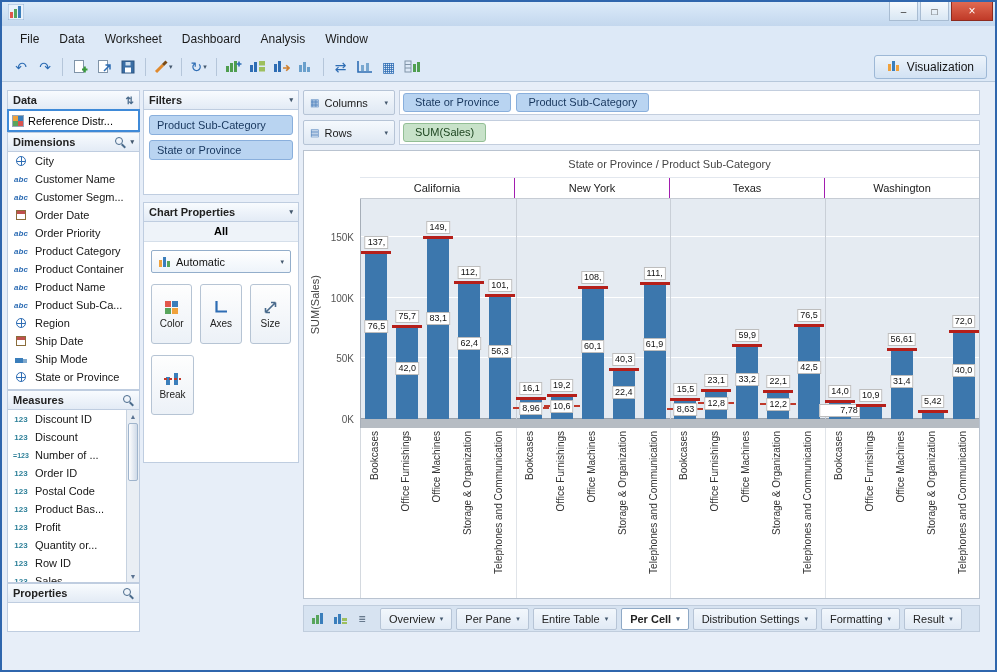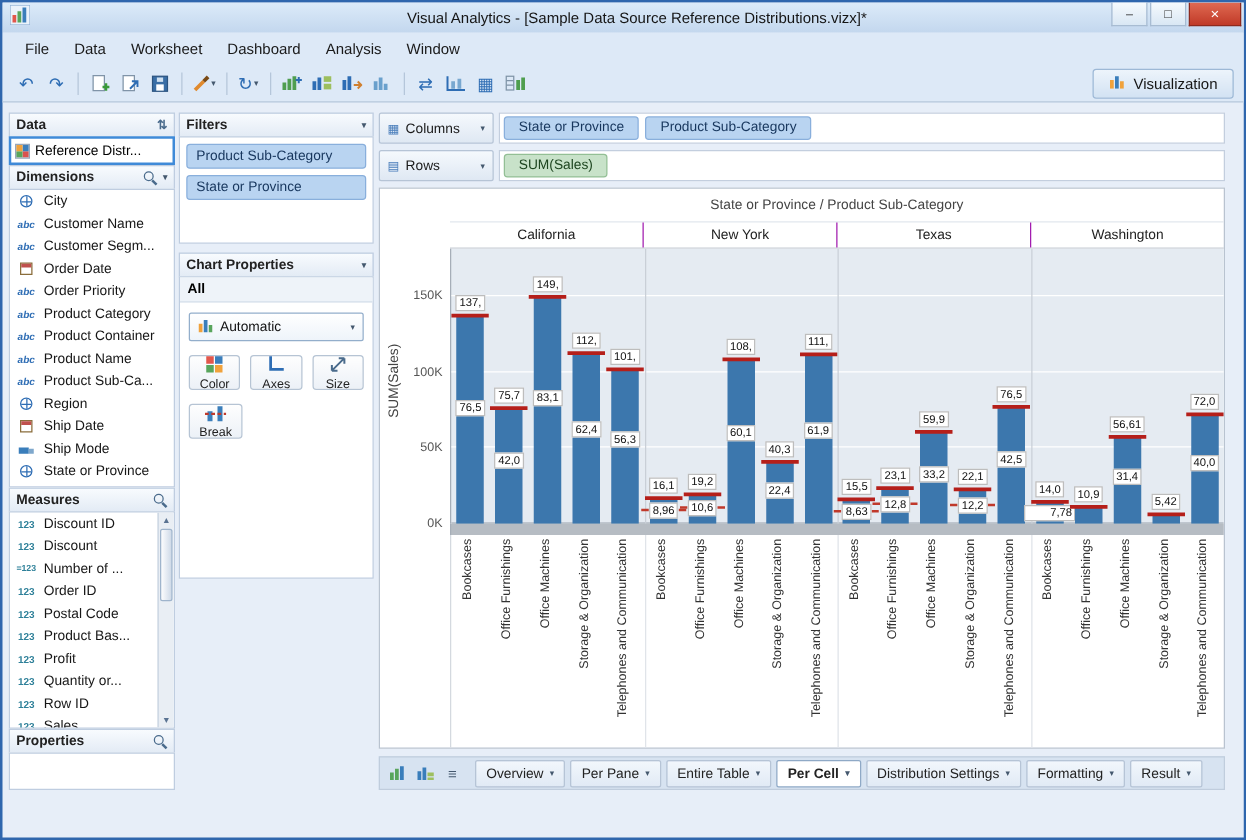--- a/index.html
+++ b/index.html
@@ -32,26 +32,26 @@
   .row { height:18px; display:flex; align-items:center; gap:5px; padding:0 4px; font-size:11px; color:#161616; white-space:nowrap; }
 
   .left-panel { position:absolute; left:5px; top:4px; width:133px; display:flex; flex-direction:column; }
   .source-box { height:23px; background:#fff; border:2px solid #3f8ad8; display:flex; align-items:center; gap:4px; padding:0 3px; font-size:11px; margin-top:-1px; white-space:nowrap; overflow:hidden; }
 
   .mid-panel { position:absolute; left:141px; top:4px; width:156px; }
   .card { margin-bottom:7px; }
   .card-body { background:#fff; border:1px solid #bfcde0; margin-top:-1px; padding:5px; }
   .pill { display:block; background:#b9d4f1; border:1px solid #89afdc; border-radius:3px; color:#17365d;
           font-size:11px; height:20px; line-height:18px; padding:0 7px; margin-bottom:5px; white-space:nowrap; overflow:hidden; }
-  .scope-row { height:20px; background:#eef3f9; border-bottom:1px solid #d5dfea; font-size:11px; font-weight:bold; padding:3px 6px; }
+  .scope-row { height:20px; background:#eef3f9; border-bottom:1px solid #d5dfea; font-size:11px; font-weight:bold; padding:3px 6px;text-align:center; }
   .cp-inner { padding:8px 7px; }
   .select-box { height:23px; border:1px solid #93aecb; background:linear-gradient(#ffffff,#eef4fa); display:flex; align-items:center; gap:6px; padding:0 6px; font-size:11px; border-radius:2px; color:#111; }
   .select-box .caret { margin-left:auto; }
   .cp-buttons { display:flex; gap:8px; margin-top:11px; }
-  .cp-btn { width:43px; height:28px; background:linear-gradient(#fefefe,#ecf1f7); border:1px solid #b6c4d4; border-radius:3px;
+  .cp-btn { width:43px; height:60px; background:linear-gradient(#fefefe,#ecf1f7); border:1px solid #b6c4d4; border-radius:3px;
             display:flex; flex-direction:column; align-items:center; justify-content:center; gap:3px; font-size:10px; color:#222; }
 
   
   .fld-icon { width:18px; display:flex; justify-content:center; align-items:center; flex:none; }
   .fi-abc { color:#2e6db4; font-size:8px; font-weight:bold; font-style:italic; }
   .fi-123 { color:#2e8099; font-size:8px; font-weight:bold; }
   .fi-calc { color:#2e8099; font-size:7px; font-weight:bold; }
   .fi-globe { width:10px; height:10px; border:1px solid #2e6db4; border-radius:50%; position:relative; }
   .fi-globe::before { content:''; position:absolute; left:50%; top:0; bottom:0; width:1px; background:#2e6db4; }
   .fi-globe::after  { content:''; position:absolute; top:50%; left:0; right:0; height:1px; background:#2e6db4; }
@@ -130,21 +130,20 @@
 
   <div class="titlebar">
     <span>
       <svg width="16" height="16">
           <rect x="0" y="0" width="16" height="16" fill="#eaf2fb" stroke="#8fb0d4"></rect>
           <rect x="2" y="8" width="3" height="6" fill="#e2574c"></rect>
           <rect x="6" y="5" width="3" height="9" fill="#58a55c"></rect>
           <rect x="10" y="2" width="3" height="12" fill="#3a7ebb"></rect>
         </svg>
     </span>
-    <span class="title">Visual Analytics - [Sample Data Source Reference Distributions.vizx]*</span>
     <span class="win-btns">
       <span class="win-btn">–</span>
       <span class="win-btn">□</span>
       <span class="win-btn close">×</span>
     </span>
   </div>
 
   <div class="menubar" id="menubar">
       <span class="menu-item">File</span>
       <span class="menu-item">Data</span>

